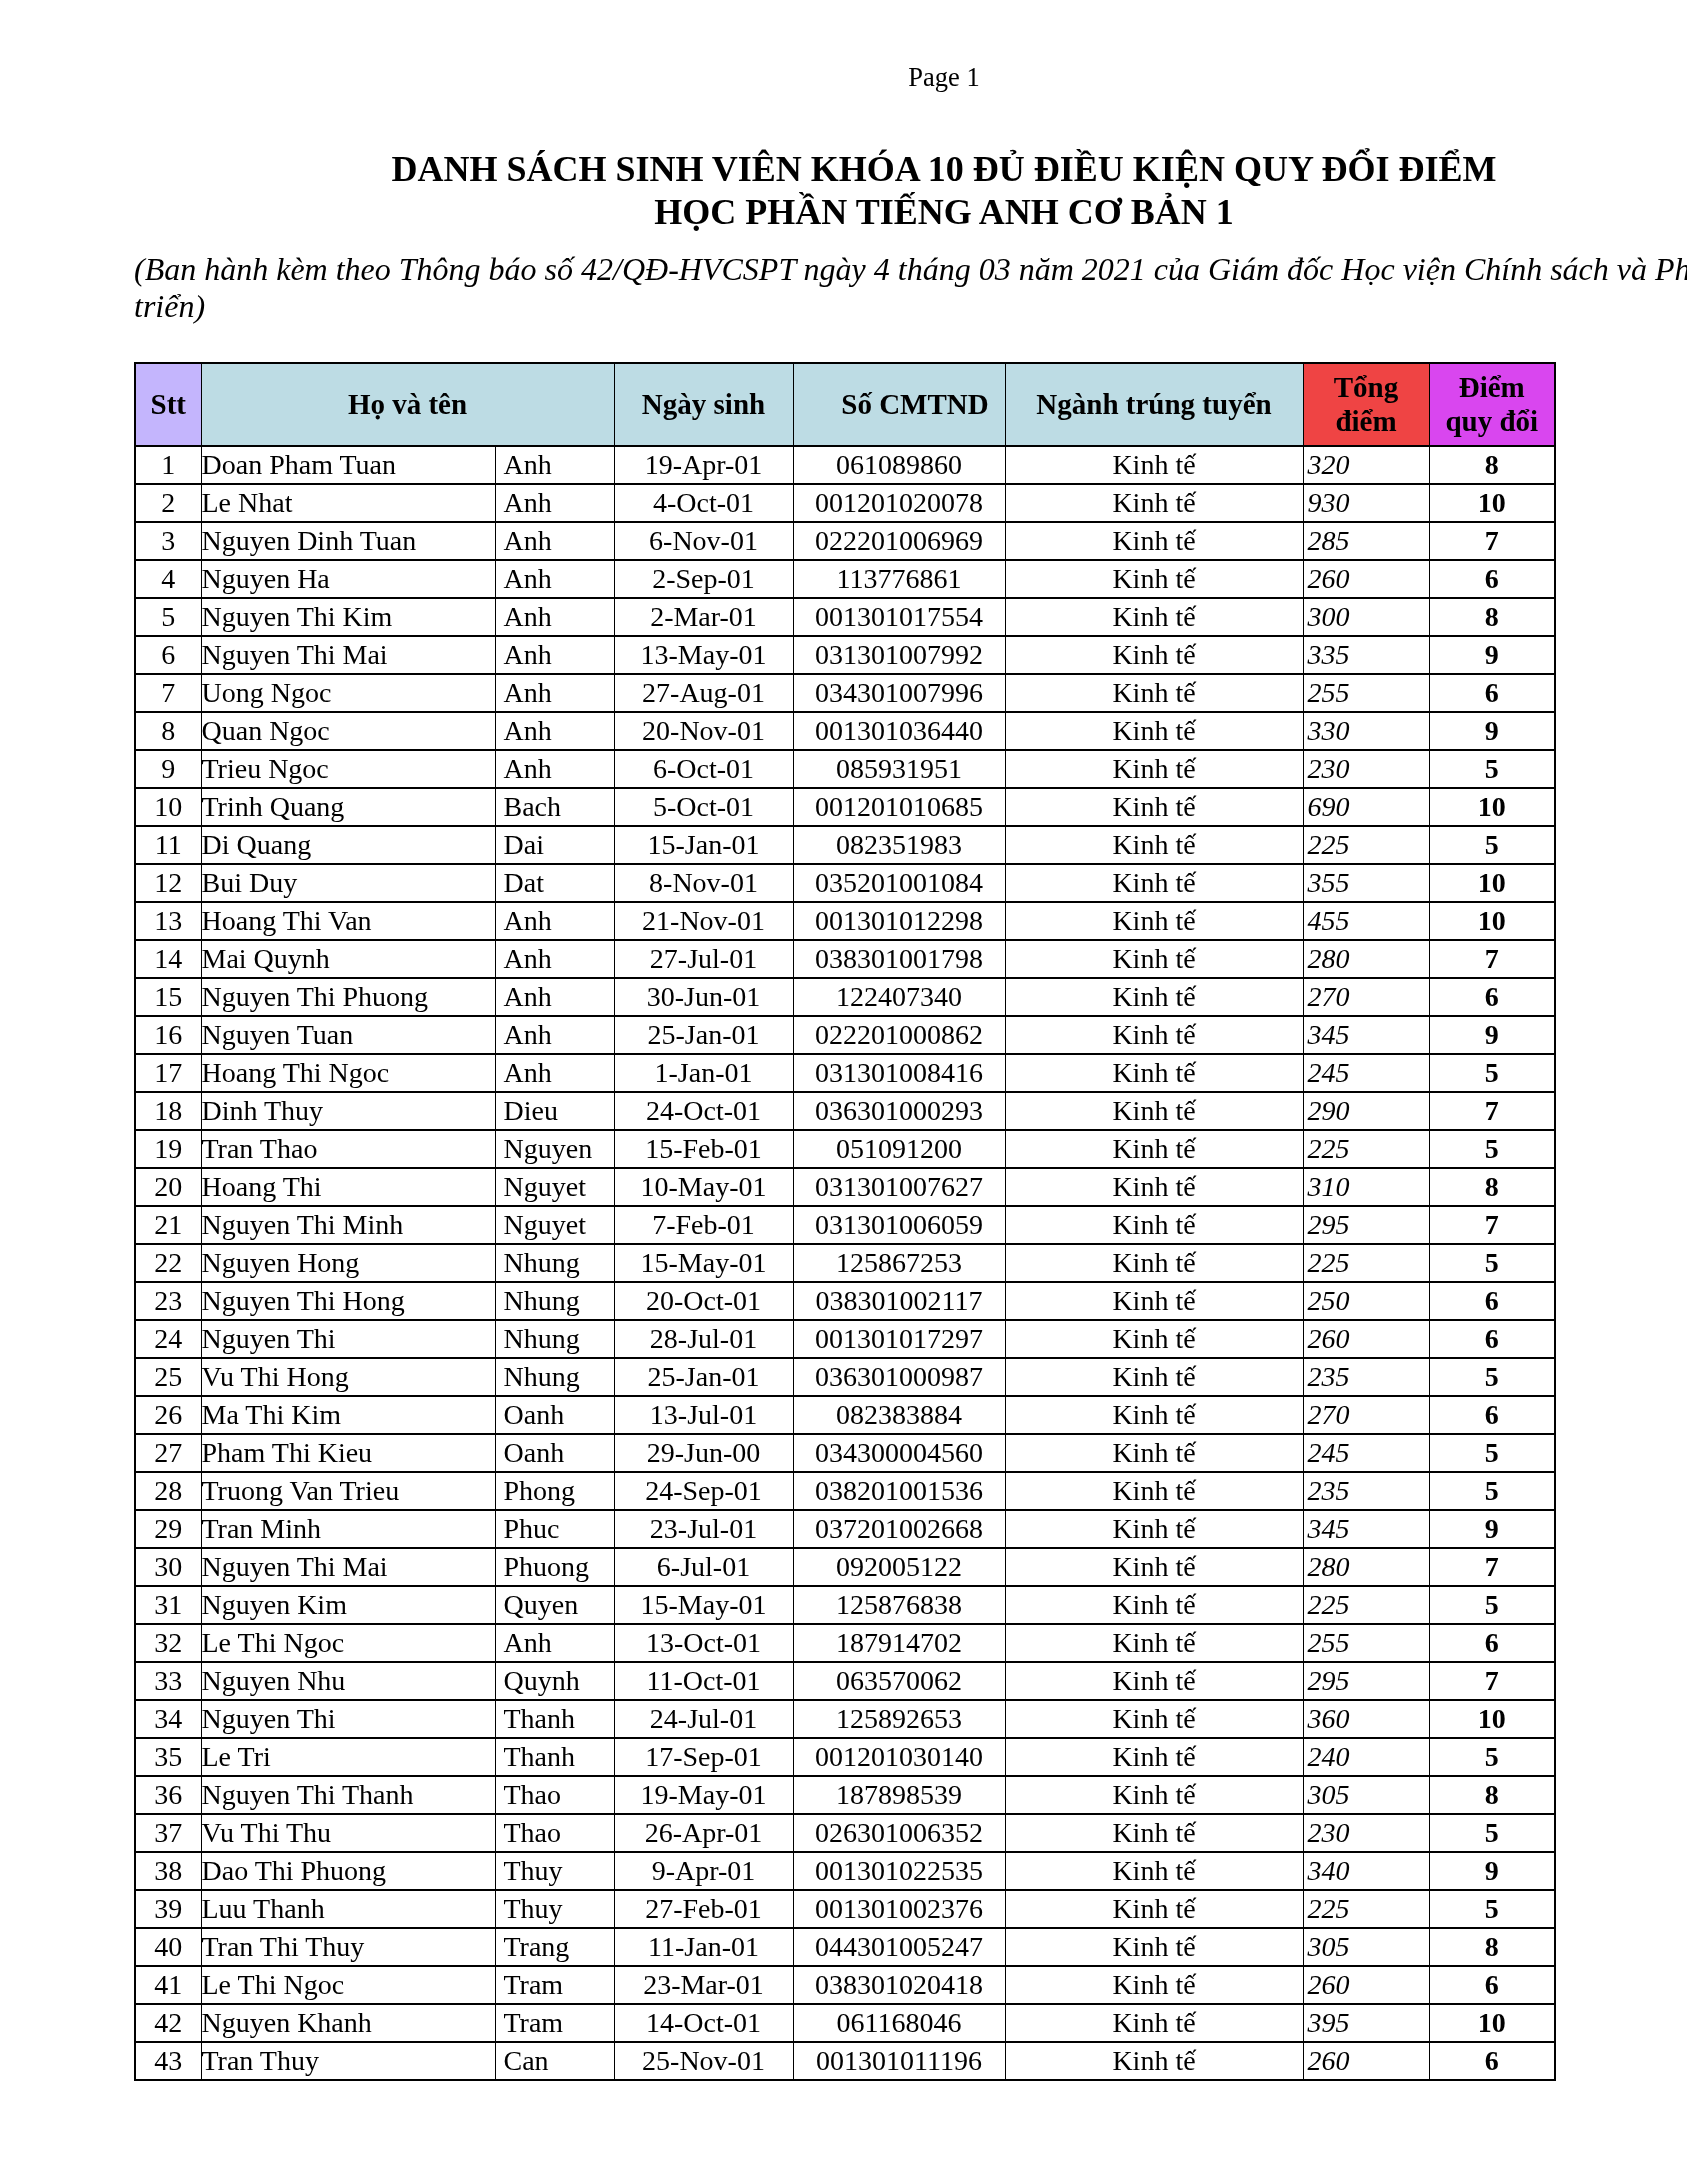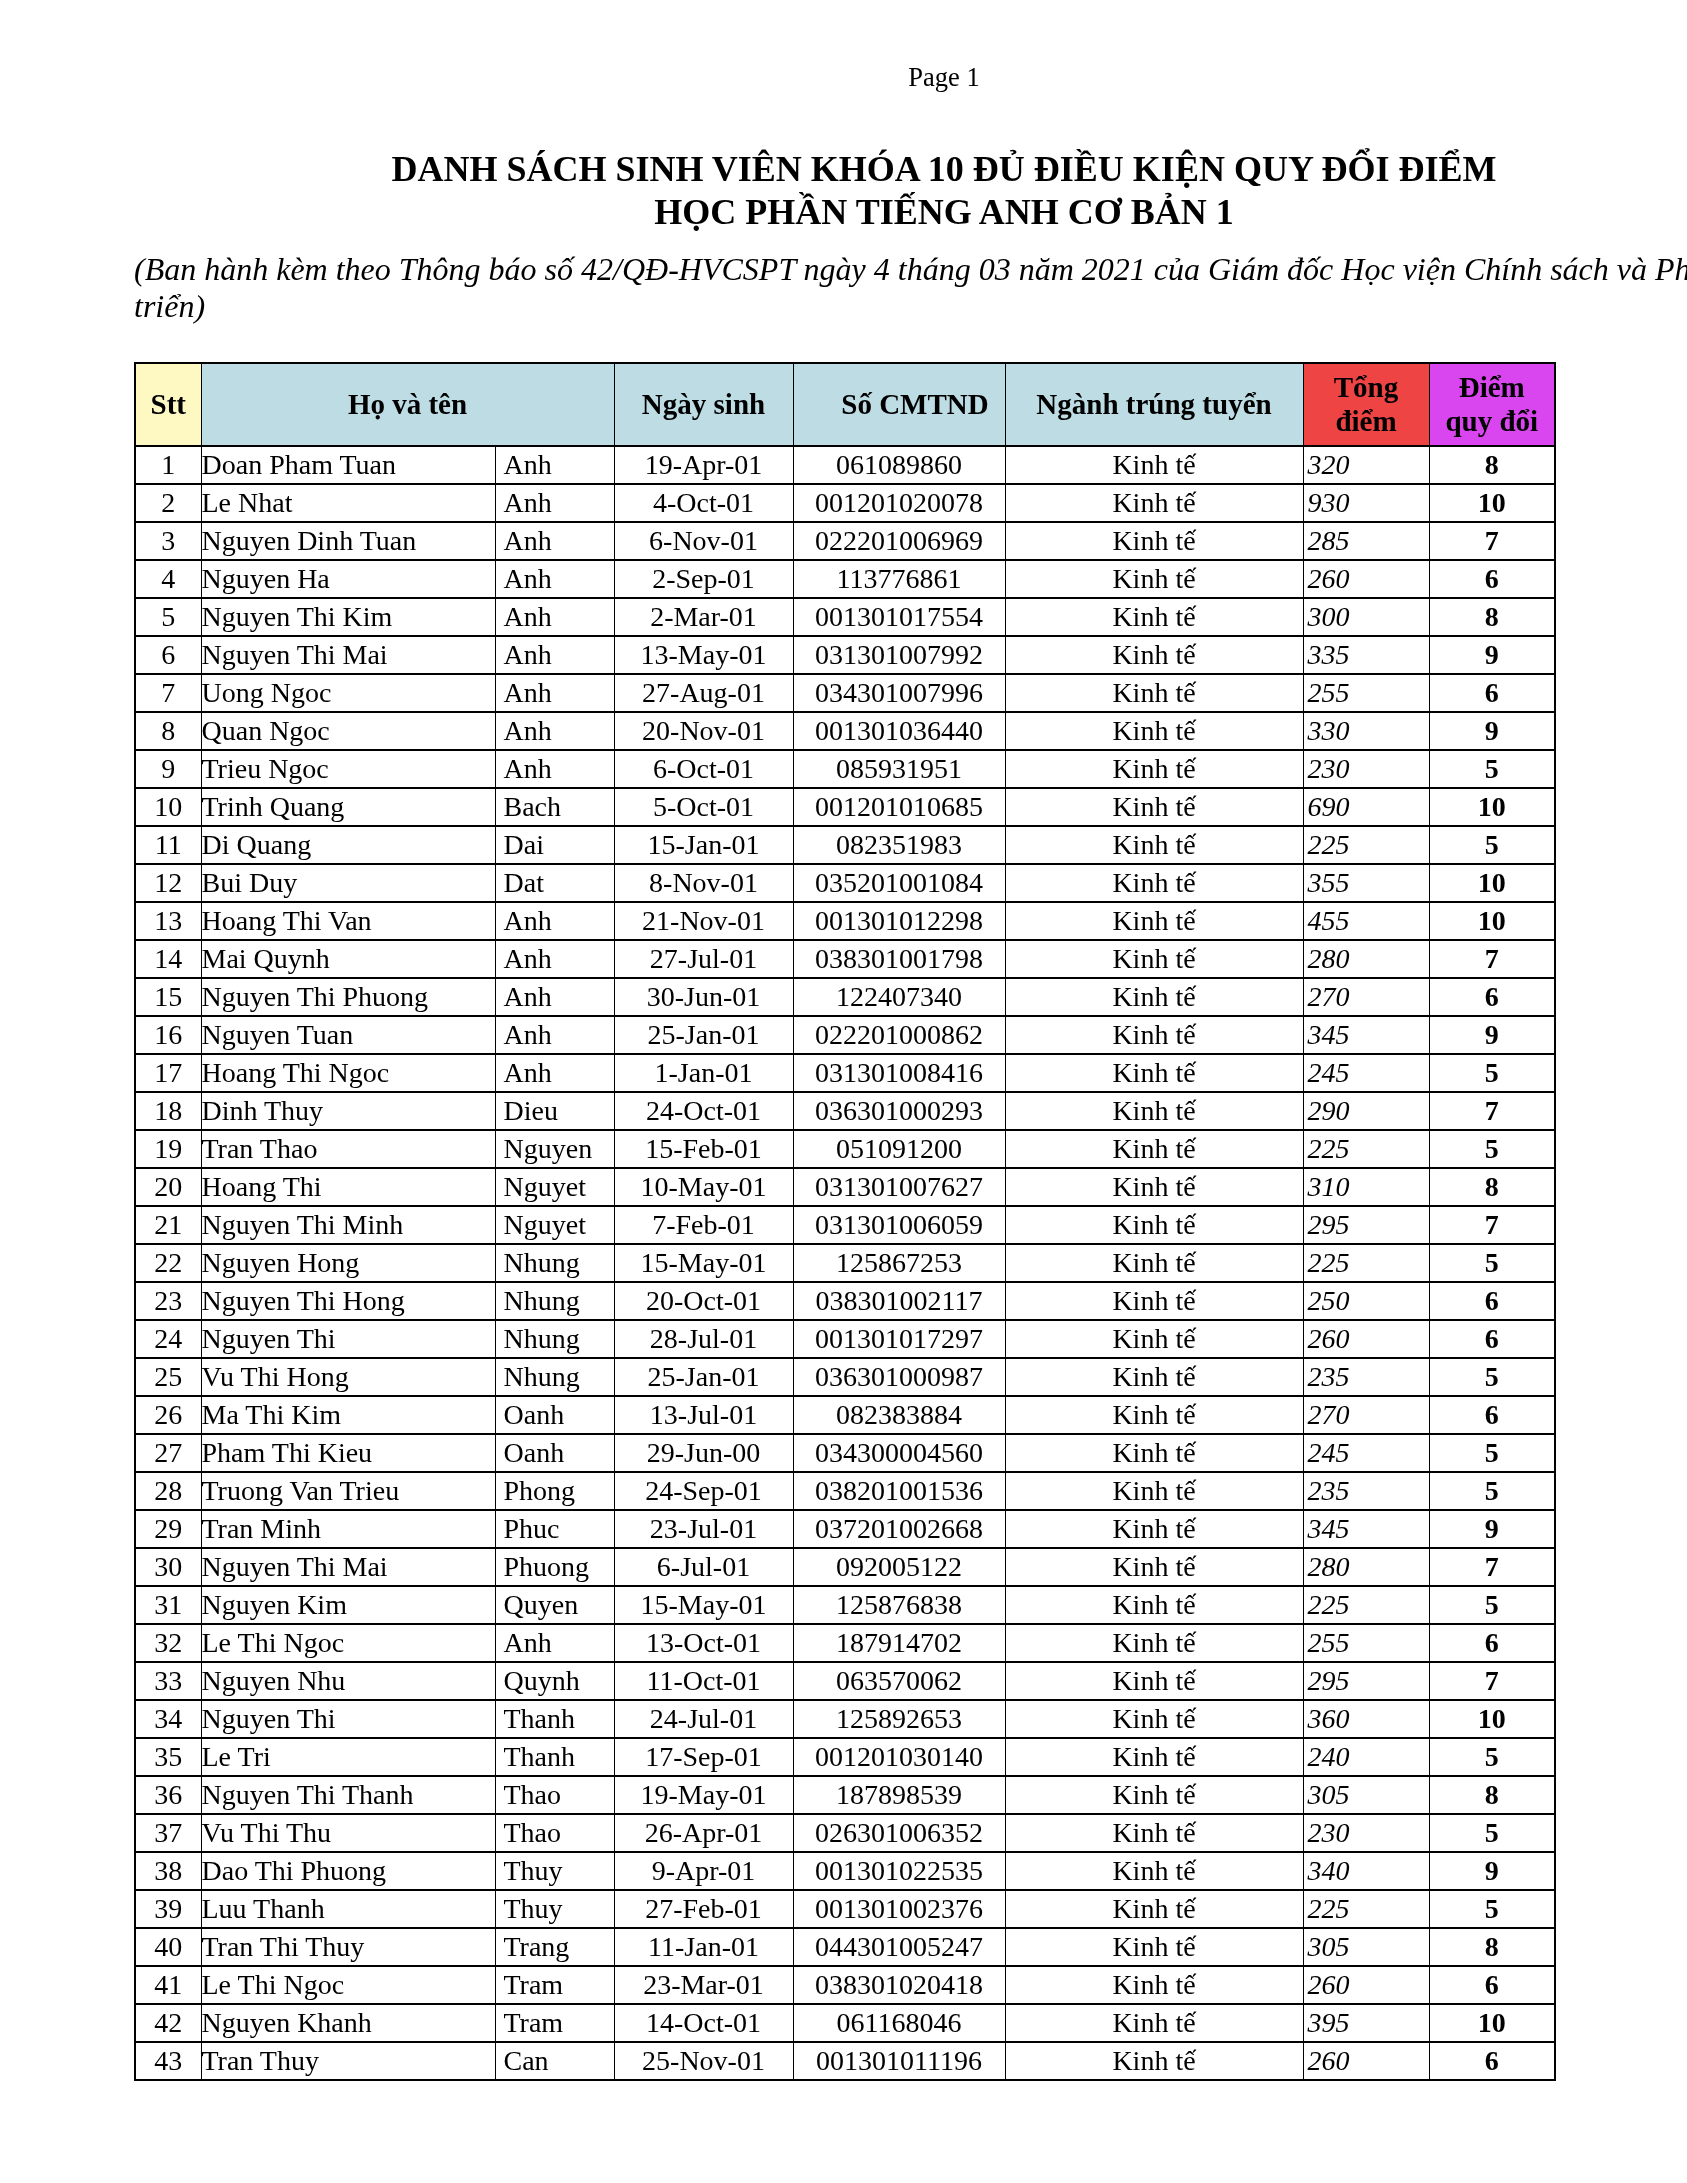--- a/index.html
+++ b/index.html
@@ -101,21 +101,21 @@
         <col style="width:294px">
         <col style="width:119px">
         <col style="width:179px">
         <col style="width:212px">
         <col style="width:298px">
         <col style="width:126px">
         <col style="width:126px">
       </colgroup>
       <thead>
         <tr>
-          <th class="hdr" style="background: #fef9c3;">Stt</th>
+          <th class="hdr" style="background: #c4b5fd;">Stt</th>
           <th class="hdr" colspan="2" style="background: rgb(189, 220, 228);">Họ và tên</th>
           <th class="hdr" style="background: rgb(189, 220, 228);">Ngày sinh</th>
           <th class="hdr" style="background: rgb(189, 220, 228); padding-left: 36px;">Số CMTND</th>
           <th class="hdr" style="background: rgb(189, 220, 228);">Ngành trúng tuyển</th>
           <th class="hdr" style="background: #ef4444;">Tổng điểm</th>
           <th class="hdr" style="background: #d946ef;">Điểm quy đổi</th>
         </tr>
       </thead>
       <tbody>
           <tr>

